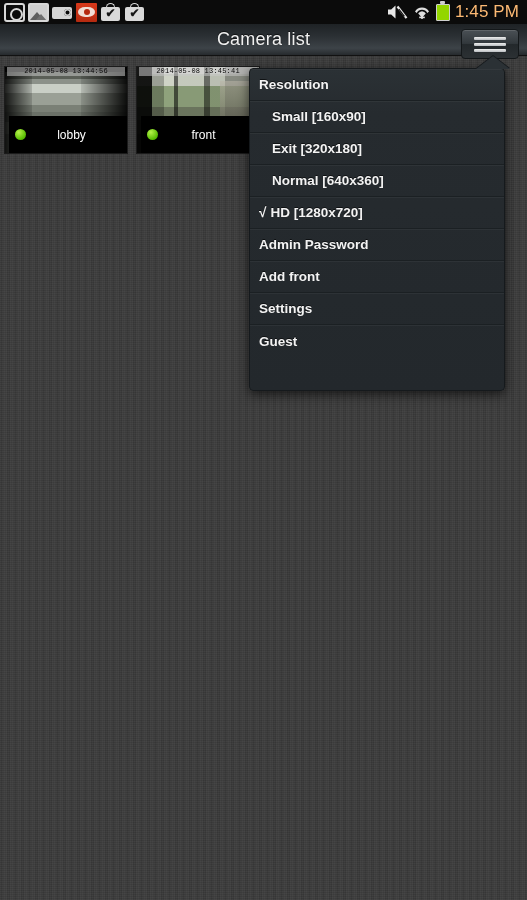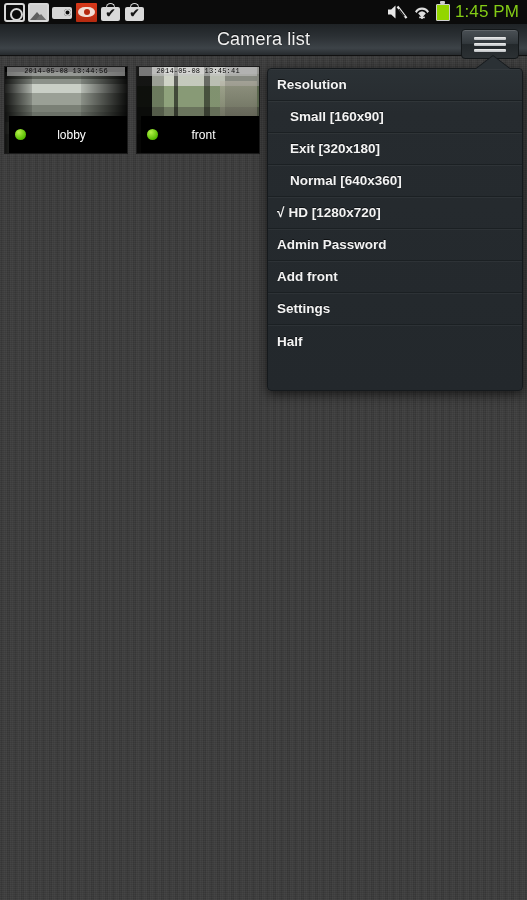--- a/index.html
+++ b/index.html
@@ -92,21 +92,21 @@
   .ico-mute { width:22px; height:18px; }
   .ico-wifi { width:18px; height:18px; }
   .ico-batt {
     width:14px;height:17px;background:#93d600;border:1.5px solid #cfcfcf;border-radius:1px;
     position:relative;
   }
   .ico-batt::before{
     content:"";position:absolute;left:3.5px;top:-4px;width:5px;height:3px;background:#cfcfcf;border-radius:1px;
   }
   #clock {
-    color:#84cc16; font-size:17px; letter-spacing:0.1px; line-height:24px;
+    color:#fdba74; font-size:17px; letter-spacing:0.1px; line-height:24px;
   }
 
   
   #titlebar {
     position:absolute; top:24px; left:0; width:527px; height:32px;
     background:linear-gradient(180deg,#1e2225 0%, #2c3135 42%, #3d4348 78%, #262a2d 100%);
     border-bottom:1px solid #111;
     display:flex; align-items:center; justify-content:center;
   }
   #title {
@@ -180,21 +180,21 @@
       #151515;
   }
   .scene-front::after{
     content:""; position:absolute; right:2%; top:16%; width:30%; height:52%;
     background:linear-gradient(180deg,#b9b4a6,#6d6a5e);
     opacity:.55;
   }
 
   
   #dropdown {
-    position:absolute; top:68px; left:267px;
+    position:absolute; top:68px; left:249px;
     width:256px; height:323px;
     background:linear-gradient(180deg,#2b3135 0%, #262b2f 14%, #23282c 100%);
     border:1px solid #15191c;
     border-radius:4px;
     box-shadow:0 3px 12px rgba(0,0,0,.65);
     overflow:hidden;
   }
   #dropdown-arrow {
     position:absolute; top:56px; left:476px;
     width:0; height:0;
@@ -319,18 +319,18 @@
 
     <div class="menu-item">
       <span>Add front</span>
     </div>
 
     <div class="menu-item">
       <span>Settings</span>
     </div>
 
     <div class="menu-item last">
-      <span>Half</span>
+      <span>Guest</span>
     </div>
 
   </div>
 
 </div>
 
 </body></html>

